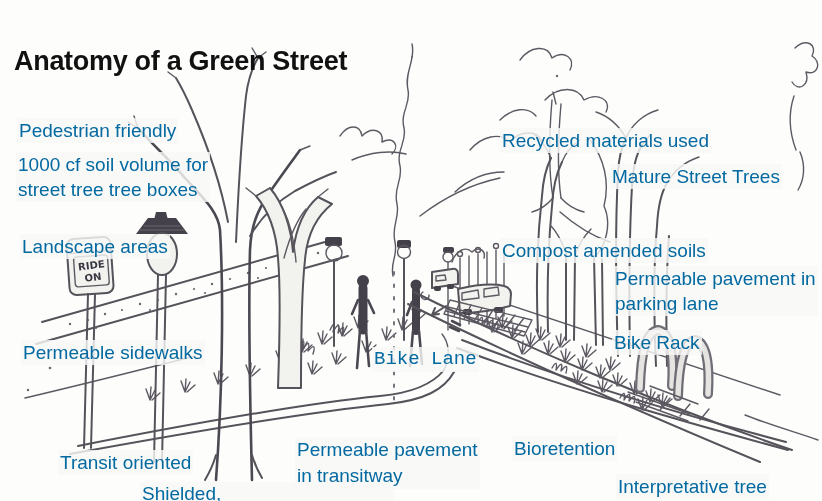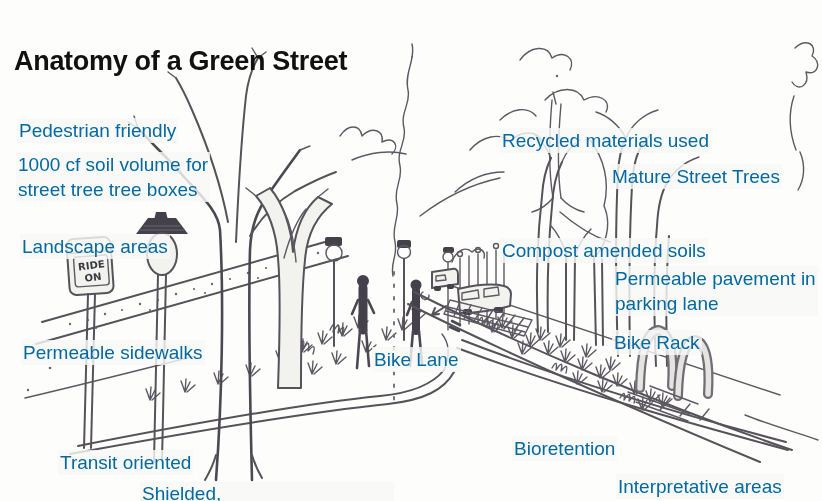--- a/index.html
+++ b/index.html
@@ -12,21 +12,21 @@
   .title{position:absolute;left:14px;top:8px;font:bold 27px/32px "Liberation Sans",sans-serif;
          letter-spacing:-0.3px;color:#111;background:none;margin-top:37px;}
   
   .l-pedestrian{left:17px;top:74px;}
   .l-soil{left:16px;top:108px;}
   .l-landscape{left:20px;top:190px;}
   .l-sidewalks{left:21px;top:296px;}
   .l-transit{left:58px;top:406px;}
   .l-shielded{left:140px;top:438px;line-height:24px;}
   .l-transitway{left:295px;top:393px;line-height:26px;}
-  .l-bikelane{left:372px;top:303px;}
+  .l-bikelane{left:372px;top:303px;font-family:Liberation Mono, monospace;}
   .l-recycled{left:500px;top:84px;text-align:right;}
   .l-maturetrees{left:610px;top:120px;}
   .l-compost{left:500px;top:194px;}
   .l-parking{left:613px;top:222px;}
   .l-bikerack{left:612px;top:286px;}
   .l-bioretention{left:512px;top:392px;}
   .l-interpretative{left:616px;top:430px;}
   .ink{fill:none;stroke:#56525a;stroke-width:2;stroke-linecap:round;stroke-linejoin:round;}
   .ink-fine{fill:none;stroke:#5d5962;stroke-width:1.4;stroke-linecap:round;stroke-linejoin:round;}
   .ink-heavy{fill:none;stroke:#4c4852;stroke-width:2.6;stroke-linecap:round;stroke-linejoin:round;}
@@ -268,22 +268,24 @@
   <div class="title">Anatomy of a Green Street</div>
 
   <div class="label l-pedestrian">Pedestrian friendly</div>
   <div class="label l-soil">1000 cf soil volume for
 street tree tree boxes</div>
   <div class="label l-sidewalks">Permeable sidewalks</div>
   <div class="label l-landscape">Landscape areas</div>
   <div class="label l-transit">Transit oriented</div>
   <div class="label l-shielded">Shielded,
 Energy efficient street fixtures</div>
+  <div class="label l-transitway">Permeable pavement
+in transitway</div>
   <div class="label l-bikelane">Bike Lane</div>
   <div class="label l-recycled">Recycled materials used</div>
   <div class="label l-maturetrees">Mature Street Trees</div>
   <div class="label l-compost">Compost amended soils</div>
   <div class="label l-parking">Permeable pavement in
 parking lane</div>
   <div class="label l-bikerack">Bike Rack</div>
   <div class="label l-bioretention">Bioretention</div>
-  <div class="label l-interpretative">Interpretative areas</div>
+  <div class="label l-interpretative">Interpretative tree</div>
 </div>
 
 </body></html>

